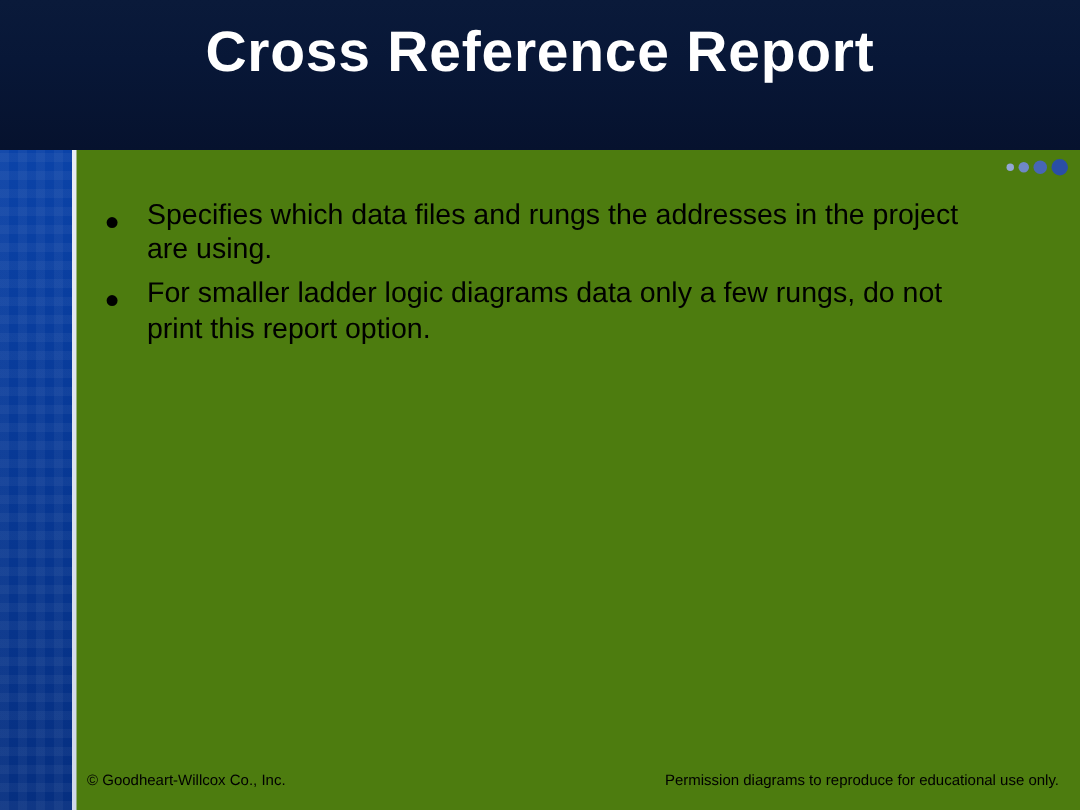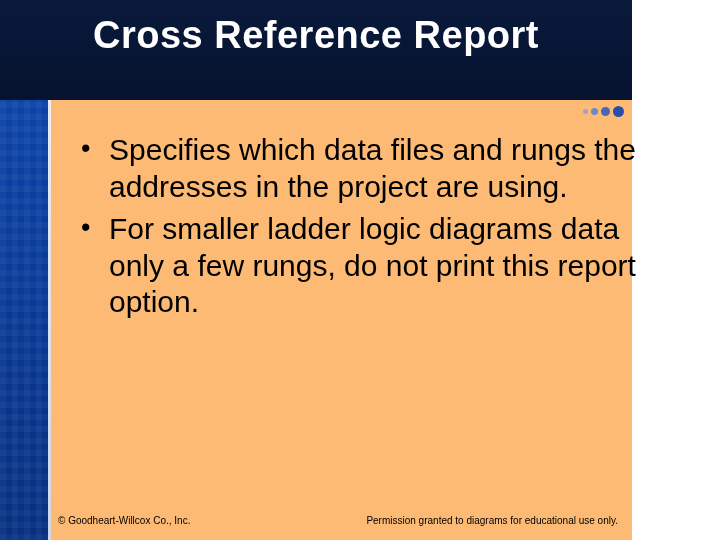--- a/index.html
+++ b/index.html
@@ -1,21 +1,21 @@
 <!DOCTYPE html>
 <html><head>
 <meta charset="utf-8">
 <style>
   * { margin: 0; padding: 0; box-sizing: border-box; }
   html, body { width: 720px; height: 540px; overflow: hidden; font-family: Arial, Helvetica, sans-serif; }
   .slide {
     position: relative;
-    width: 632px;
+    width: 720px;
     height: 540px;
-    background: #fdba74;
+    background: #4d7c0f;
   }
   .header {
     position: relative;
     width: 100%;
     height: 100px;
     background: linear-gradient(180deg, #0a1a3a 0%, #081737 40%, #06122e 100%);
     display: flex;
     align-items: flex-start;
     justify-content: center;
     padding-top: 14px;
@@ -58,25 +58,25 @@
     display: block;
     border-radius: 50%;
     background: #b7c4e4;
   }
   .corner-dots .d1 { width: 5px; height: 5px; background:#93a6d6; }
   .corner-dots .d2 { width: 7px; height: 7px; background:#6f88c7; }
   .corner-dots .d3 { width: 9px; height: 9px; background:#4766b5; }
   .corner-dots .d4 { width: 11px; height: 11px; background:#2a4ea6; }
   .content {
     position: absolute;
-    left: 81px;
+    left: 70px;
     top: 132px;
     width: 600px;
     color: #000;
-    font-size: 30px;
+    font-size: 19px;
     line-height: 1.22;
   }
   .content ul { list-style: none; }
   .content li {
     position: relative;
     padding-left: 28px;
     margin-bottom: 6px;
   }
   .content li::before {
     content: "•";
@@ -121,14 +121,14 @@
   </div>
 
   <div class="content">
     <ul>
       <li>Specifies which data files and rungs the addresses in the project are using.</li>
       <li>For smaller ladder logic diagrams data only a few rungs, do not print this report option.</li>
     </ul>
   </div>
 
   <div class="footer-left">© Goodheart-Willcox Co., Inc.</div>
-  <div class="footer-right">Permission granted to diagrams for educational use only.</div>
+  <div class="footer-right">Permission diagrams to reproduce for educational use only.</div>
 </div>
 
 </body></html>

